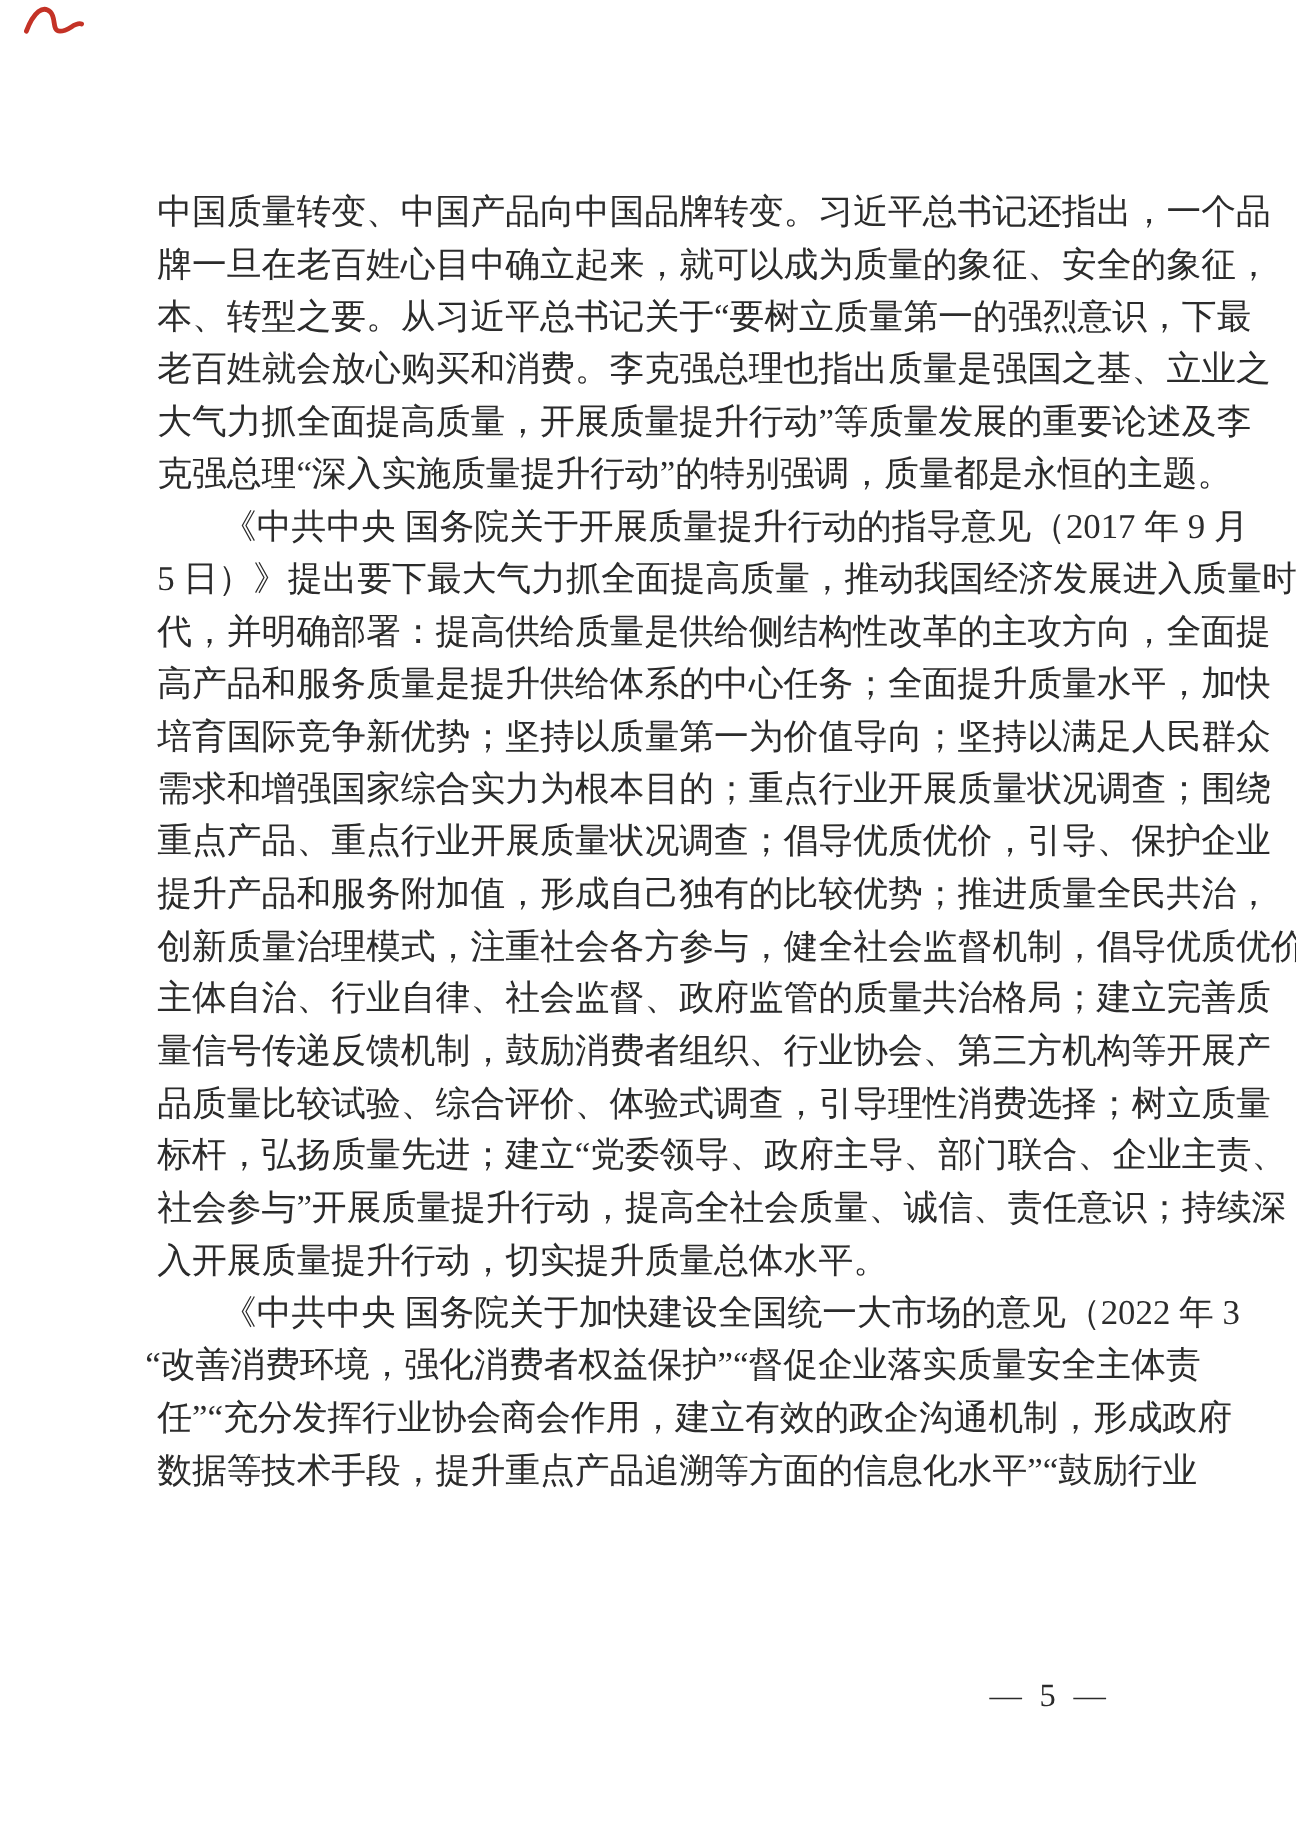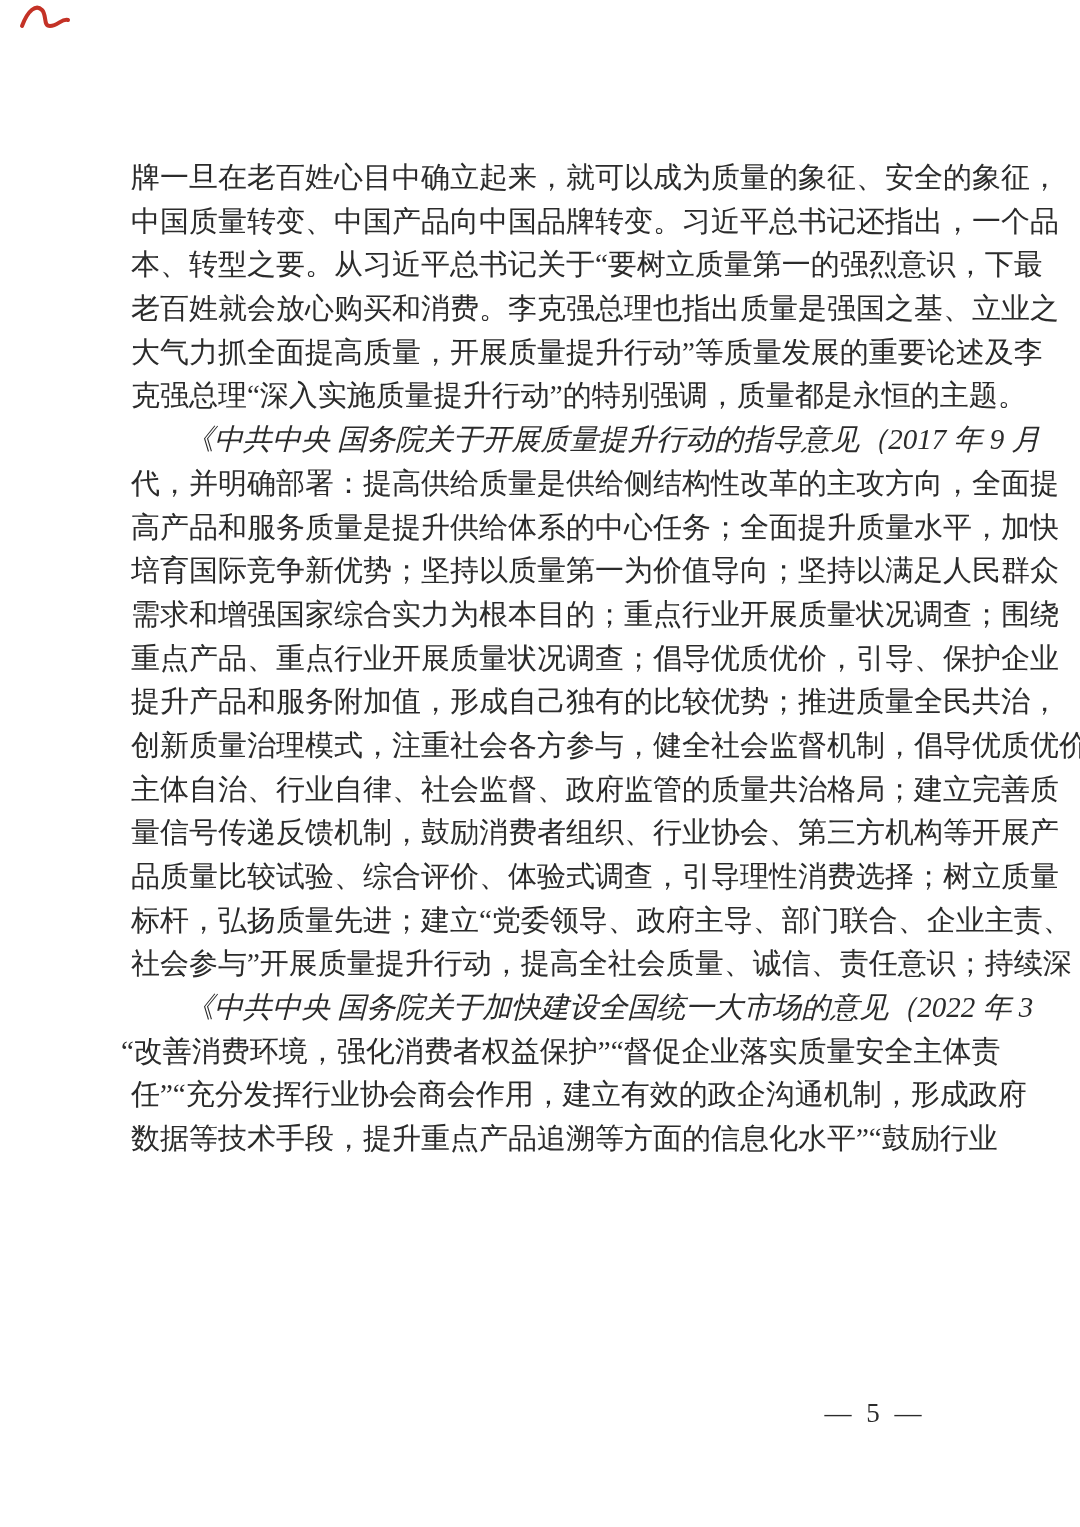--- a/index.html
+++ b/index.html
@@ -35,21 +35,20 @@
     line-height: 43.7px;
     font-size: 29px;
     white-space: nowrap;
     text-align: justify;
     text-align-last: justify;
     text-justify: inter-character;
     letter-spacing: 0px;
   }
   .line.indent {
     padding-left: 54px;
-    font-style: italic;
   }
   .line.hang {
     margin-left: -10px;
   }
   .line.para-end {
     text-align: left;
     text-align-last: left;
   }
   .page-number {
     position: absolute;
@@ -66,39 +65,41 @@
 </head>
 <body>
 
 <div class="page">
 
   <svg class="red-mark" viewBox="0 0 64 44">
     <path d="M6 26 C 12 10, 20 4, 26 10 C 31 15, 27 26, 34 26 C 42 26, 46 18, 52 20" fill="none" stroke="#c43226" stroke-width="4" stroke-linecap="round"></path>
   </svg>
 
   <div class="text-block">
+    <div class="line">中国质量转变、中国产品向中国品牌转变。习近平总书记还指出，一个品</div>
     <div class="line">牌一旦在老百姓心目中确立起来，就可以成为质量的象征、安全的象征，</div>
-    <div class="line">中国质量转变、中国产品向中国品牌转变。习近平总书记还指出，一个品</div>
     <div class="line">本、转型之要。从习近平总书记关于“要树立质量第一的强烈意识，下最</div>
     <div class="line">老百姓就会放心购买和消费。李克强总理也指出质量是强国之基、立业之</div>
     <div class="line">大气力抓全面提高质量，开展质量提升行动”等质量发展的重要论述及李</div>
     <div class="line">克强总理“深入实施质量提升行动”的特别强调，质量都是永恒的主题。</div>
     <div class="line indent">《中共中央 国务院关于开展质量提升行动的指导意见（2017 年 9 月</div>
+    <div class="line">5 日）》提出要下最大气力抓全面提高质量，推动我国经济发展进入质量时</div>
     <div class="line">代，并明确部署：提高供给质量是供给侧结构性改革的主攻方向，全面提</div>
     <div class="line">高产品和服务质量是提升供给体系的中心任务；全面提升质量水平，加快</div>
     <div class="line">培育国际竞争新优势；坚持以质量第一为价值导向；坚持以满足人民群众</div>
     <div class="line">需求和增强国家综合实力为根本目的；重点行业开展质量状况调查；围绕</div>
     <div class="line">重点产品、重点行业开展质量状况调查；倡导优质优价，引导、保护企业</div>
     <div class="line">提升产品和服务附加值，形成自己独有的比较优势；推进质量全民共治，</div>
     <div class="line">创新质量治理模式，注重社会各方参与，健全社会监督机制，倡导优质优价</div>
     <div class="line">主体自治、行业自律、社会监督、政府监管的质量共治格局；建立完善质</div>
     <div class="line">量信号传递反馈机制，鼓励消费者组织、行业协会、第三方机构等开展产</div>
     <div class="line">品质量比较试验、综合评价、体验式调查，引导理性消费选择；树立质量</div>
     <div class="line">标杆，弘扬质量先进；建立“党委领导、政府主导、部门联合、企业主责、</div>
     <div class="line">社会参与”开展质量提升行动，提高全社会质量、诚信、责任意识；持续深</div>
+    <div class="line para-end">入开展质量提升行动，切实提升质量总体水平。</div>
     <div class="line indent">《中共中央 国务院关于加快建设全国统一大市场的意见（2022 年 3</div>
     <div class="line hang">“改善消费环境，强化消费者权益保护”“督促企业落实质量安全主体责</div>
     <div class="line">任”“充分发挥行业协会商会作用，建立有效的政企沟通机制，形成政府</div>
     <div class="line">数据等技术手段，提升重点产品追溯等方面的信息化水平”“鼓励行业</div>
   </div>
 
   <div class="page-number">— 5 —</div>
 
 </div>
 

